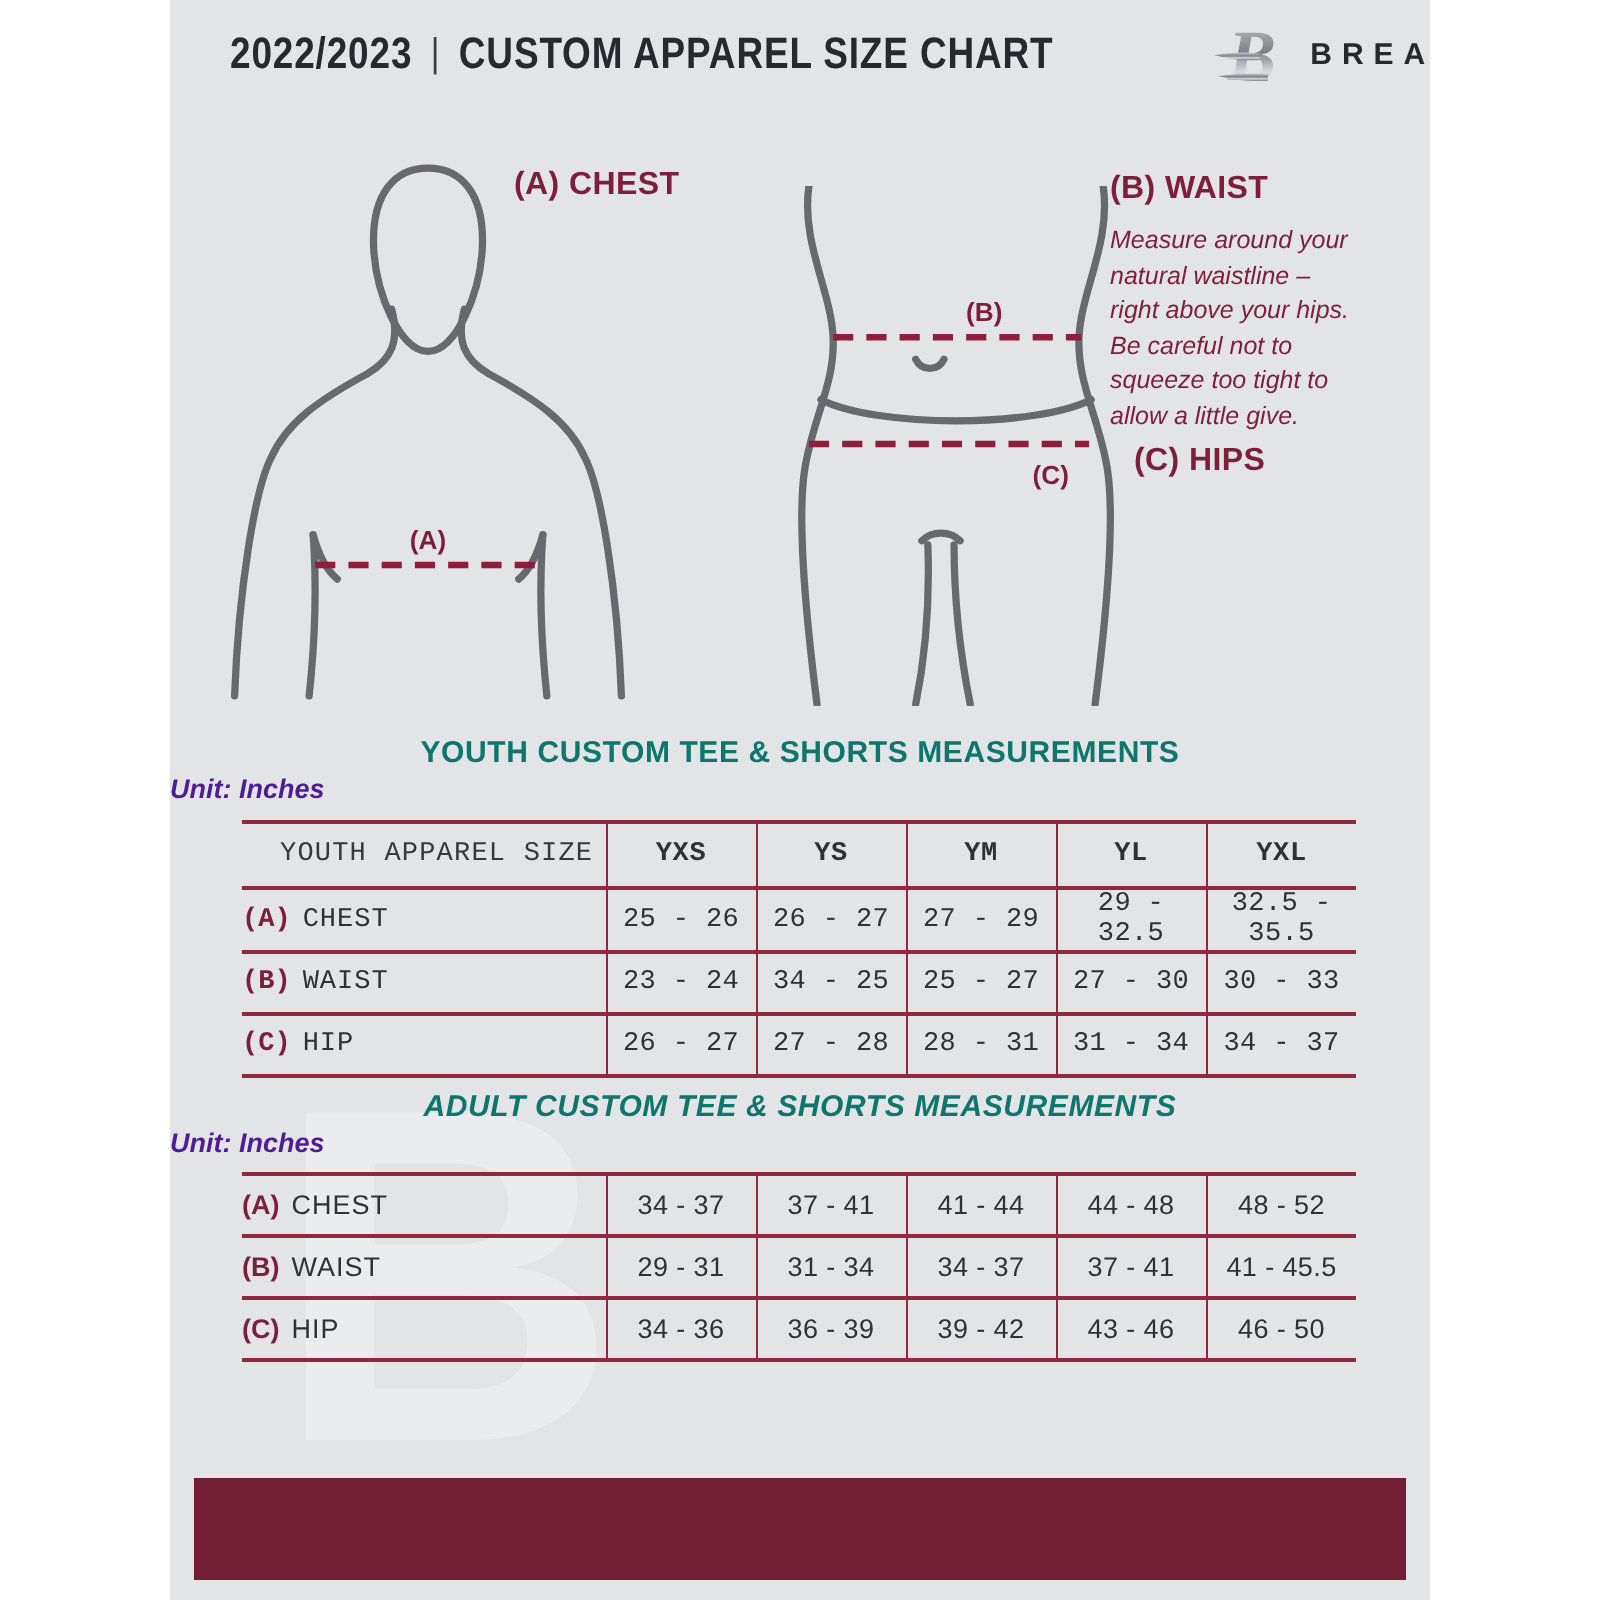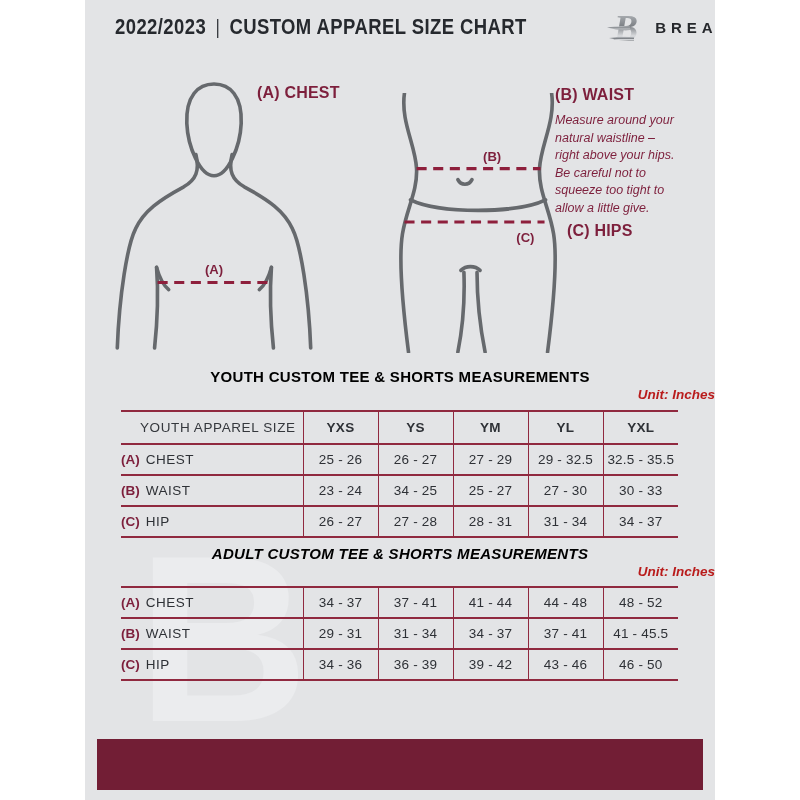--- a/index.html
+++ b/index.html
@@ -32,35 +32,35 @@
   .instr-body { font-size:12.5px; font-style:italic; line-height:1.4; white-space:pre-line; }
   #instr-chest { left:172px; top:84px;  width:150px; }
   #instr-waist { left:470px; top:86px;  width:155px; }
   #instr-hips  { left:482px; top:222px; width:155px; }
   .figure { position:absolute; z-index:1; }
   #fig-chest { left:28px;  top:78px; }
   #fig-waist { left:303px; top:93px; }
   
   .sec-title {
     position:absolute; left:0; width:100%; text-align:center; z-index:2;
-    font-weight:700; font-size:15px; color:#000000; letter-spacing:0.3px;
+    font-weight:700; font-size:15px; color:#0f766e; letter-spacing:0.3px;
   }
   .sec-unit {
-    position:absolute; left:0; width:100%; text-align:right; z-index:2;
-    font-style:italic; font-weight:600; font-size:13.5px; color:#b91c1c;
+    position:absolute; left:0; width:100%; text-align:left; z-index:2;
+    font-style:italic; font-weight:600; font-size:13.5px; color:#4c1d95;
   }
   #youth-title { top:368px; } #youth-unit { top:387px; }
   #adult-title { top:545px;font-style:italic; } #adult-unit { top:564px; }
   
   .size-table {
     position:absolute; left:36px; z-index:2;
     border-collapse:collapse; table-layout:fixed; width:557px;
     font-size:13.5px; color:#2e3136;
   }
-  #youth-table { top:410px; } #adult-table { top:586px; }
+  #youth-table { top:410px;font-family:Liberation Mono, monospace; } #adult-table { top:586px; }
   .size-table td, .size-table th {
     border-top:2px solid #90293f; border-bottom:2px solid #90293f;
     padding:0; vertical-align:middle;
   }
   .size-table td + td, .size-table th + th { border-left:1.5px solid #90293f; }
   .size-table tr { height:31px; }
   .size-table tr.hdr { height:33px; }
   .col-label { width:182px; }
   .col-size { width:75px; }
   .cell-label { text-align:left; padding-left:20px; }

